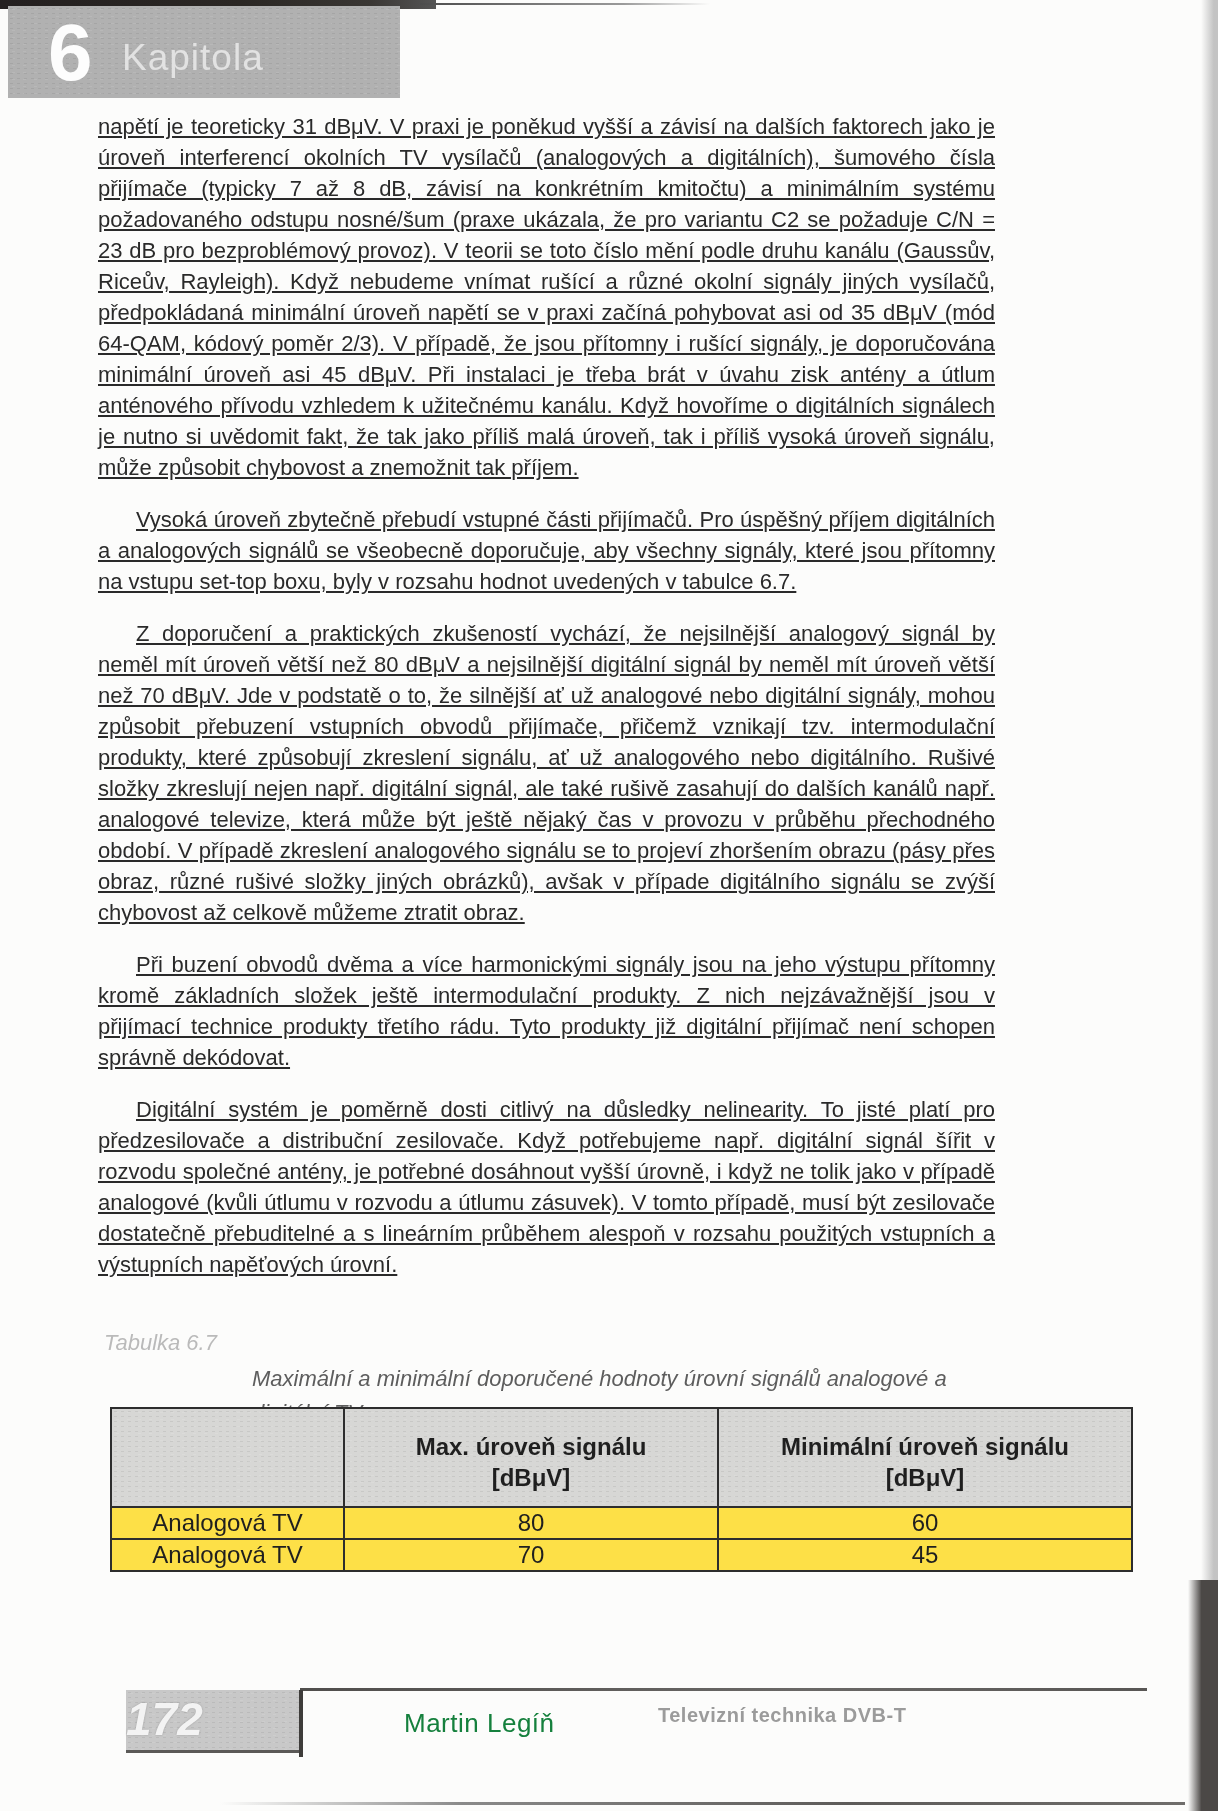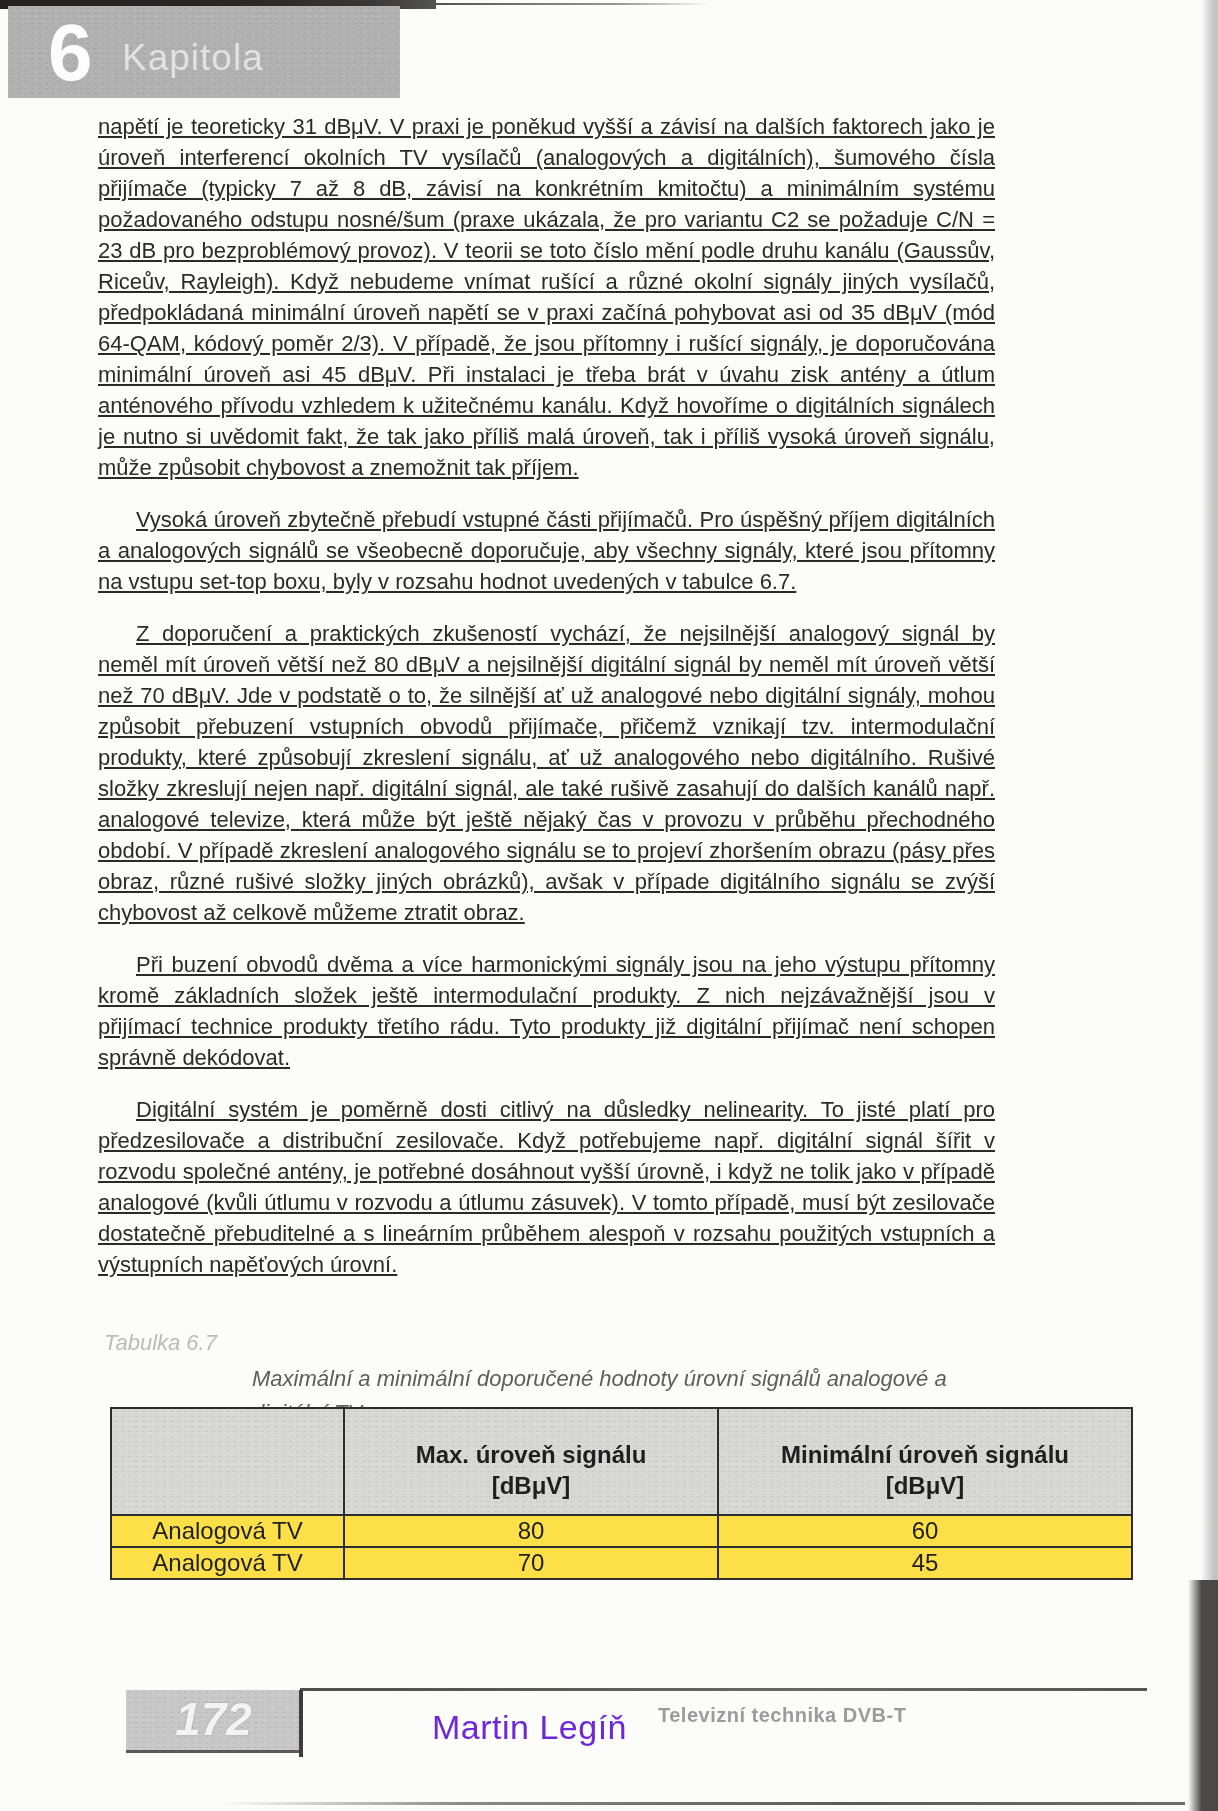--- a/index.html
+++ b/index.html
@@ -43,32 +43,32 @@
   .table-caption{position:absolute;left:104px;top:1326px;width:905px;display:flex;
     font-style:italic;font-size:22px;line-height:34px;}
   .caption-label{flex:0 0 148px;color:#bababa;}
   .caption-text{flex:1;color:#5d5d5d;margin-top:36px;}
   
   .data-table{position:absolute;left:110px;top:1407px;width:1021px;
     border-collapse:collapse;font-size:24px;color:#1f1f1f;table-layout:fixed;}
   .data-table col.c1{width:233px;} .data-table col.c2{width:374px;} .data-table col.c3{width:414px;}
   .data-table th,.data-table td{border:2px solid #2d2d2d;}
   .data-table thead th{height:86px;background-color:#d7d7d5;font-weight:bold;
-    white-space:pre-line;line-height:31px;vertical-align:middle;padding-top:18px;text-align:center;}
+    white-space:pre-line;line-height:31px;vertical-align:middle;padding-top:10px;text-align:center;}
   .data-table tbody td{height:28px;background:#fde047;text-align:center;line-height:28px;}
   
   .footer-rule{position:absolute;left:300px;top:1688px;width:847px;height:3px;
     background:linear-gradient(to right,#504e4c,#6a6866 60%,#585654);}
   .page-box{position:absolute;left:126px;top:1690px;width:175px;height:60px;
     background-color:#c8c8c8;border-bottom:3px solid #5b5957;}
-  .page-number{position:absolute;left:0;top:2px;width:175px;text-align:center;
+  .page-number{position:absolute;left:0;top:2px;width:175px;text-align:left;
     font-size:46px;font-weight:bold;font-style:italic;color:#f3f3f3;
     text-shadow:0 0 2px rgba(120,120,120,0.55);}
   .footer-vline{position:absolute;left:299px;top:1690px;width:4px;height:67px;background:#3e3c3a;}
-  .footer-author{position:absolute;left:432px;top:1708px;font-size:34px;color:#6d28d9;letter-spacing:0.5px;}
+  .footer-author{position:absolute;left:404px;top:1708px;font-size:26px;color:#15803d;letter-spacing:0.5px;}
   .footer-book{position:absolute;left:658px;top:1704px;font-size:20px;font-weight:bold;
     color:#9b9b9b;letter-spacing:0.5px;}
 </style>
 </head>
 <body>
 
 <div class="page">
 
   <div class="top-bar"></div>
   <div class="top-bar-ext"></div>

